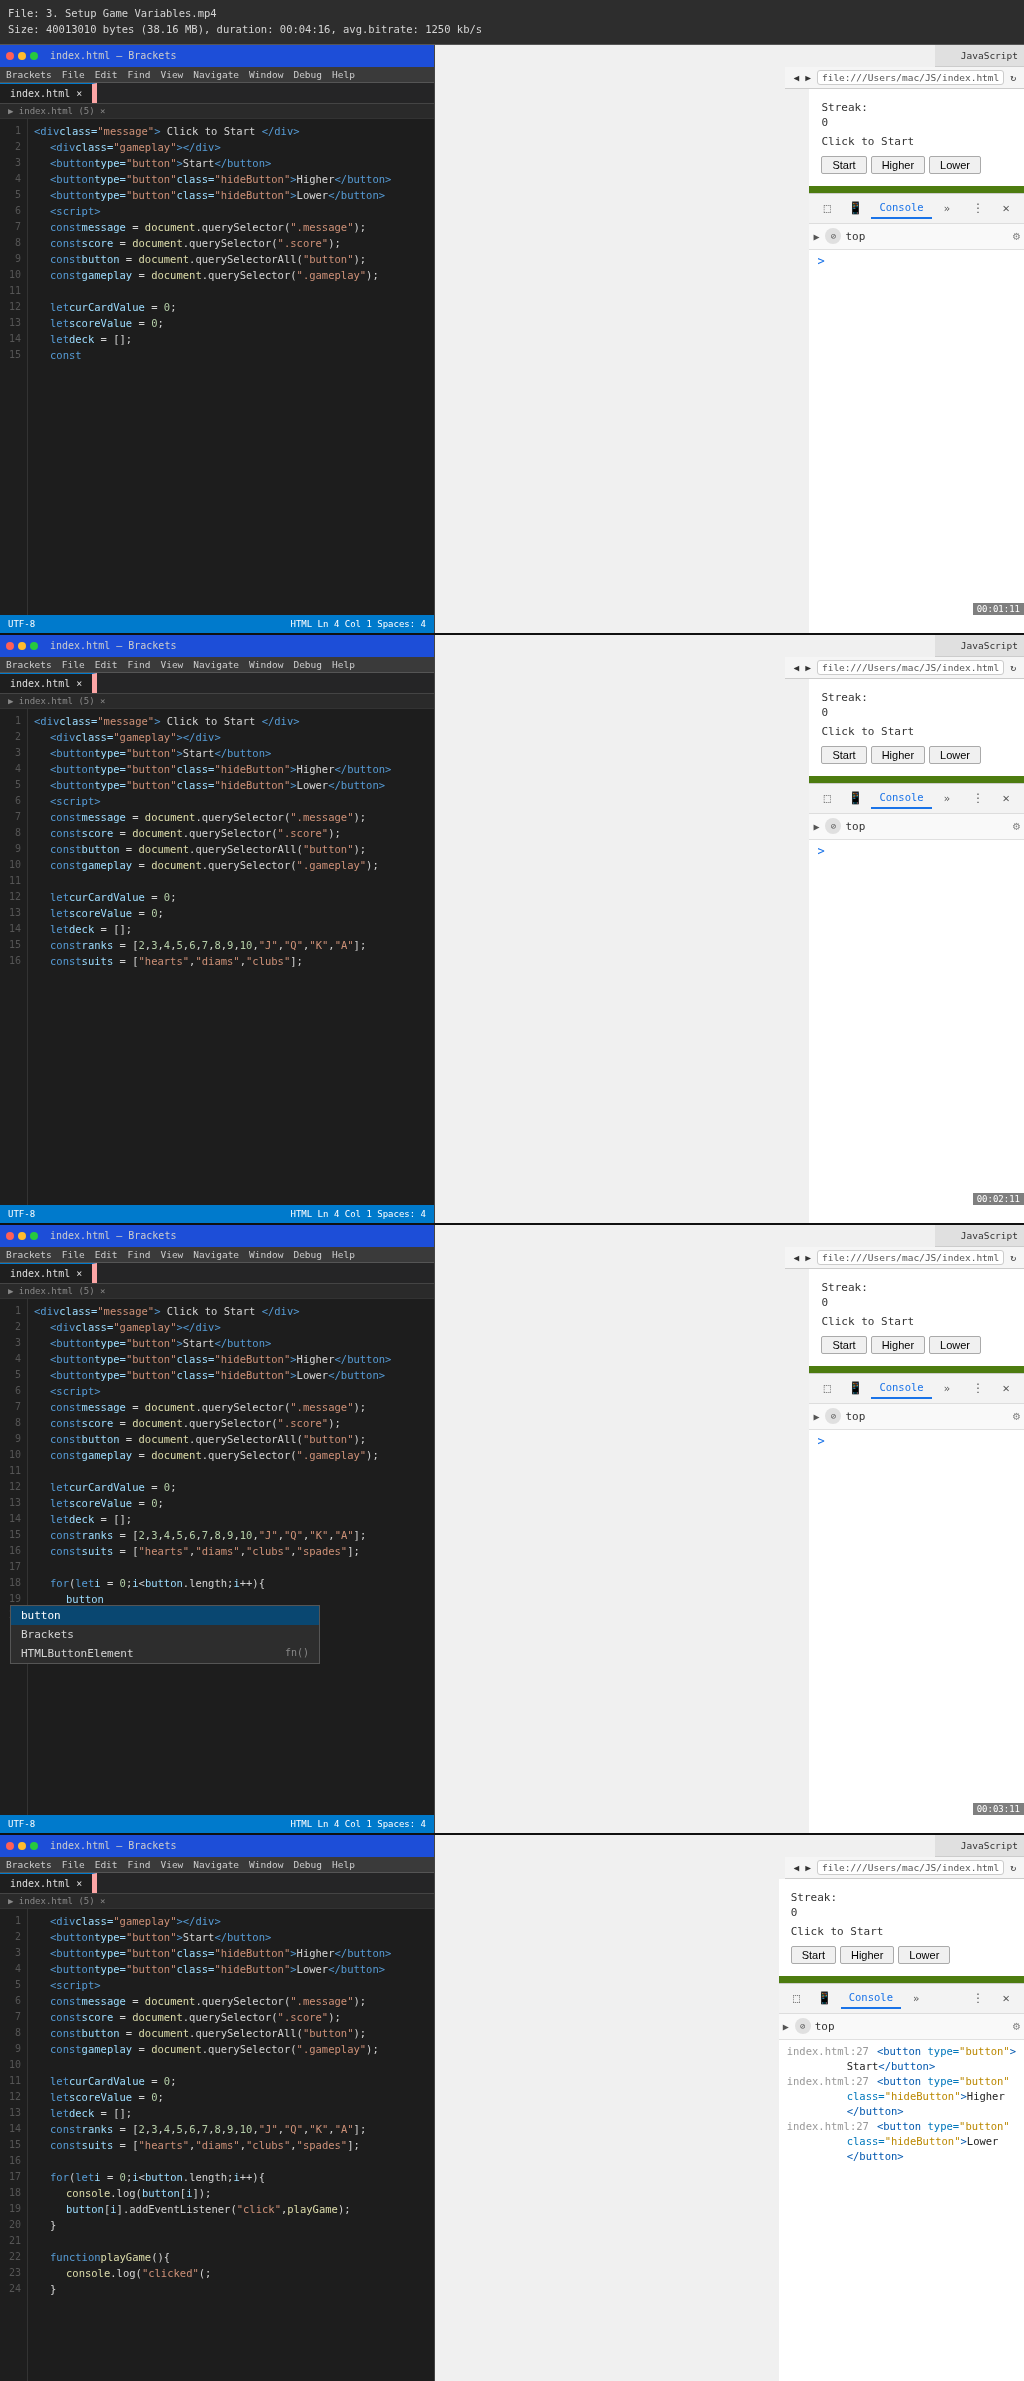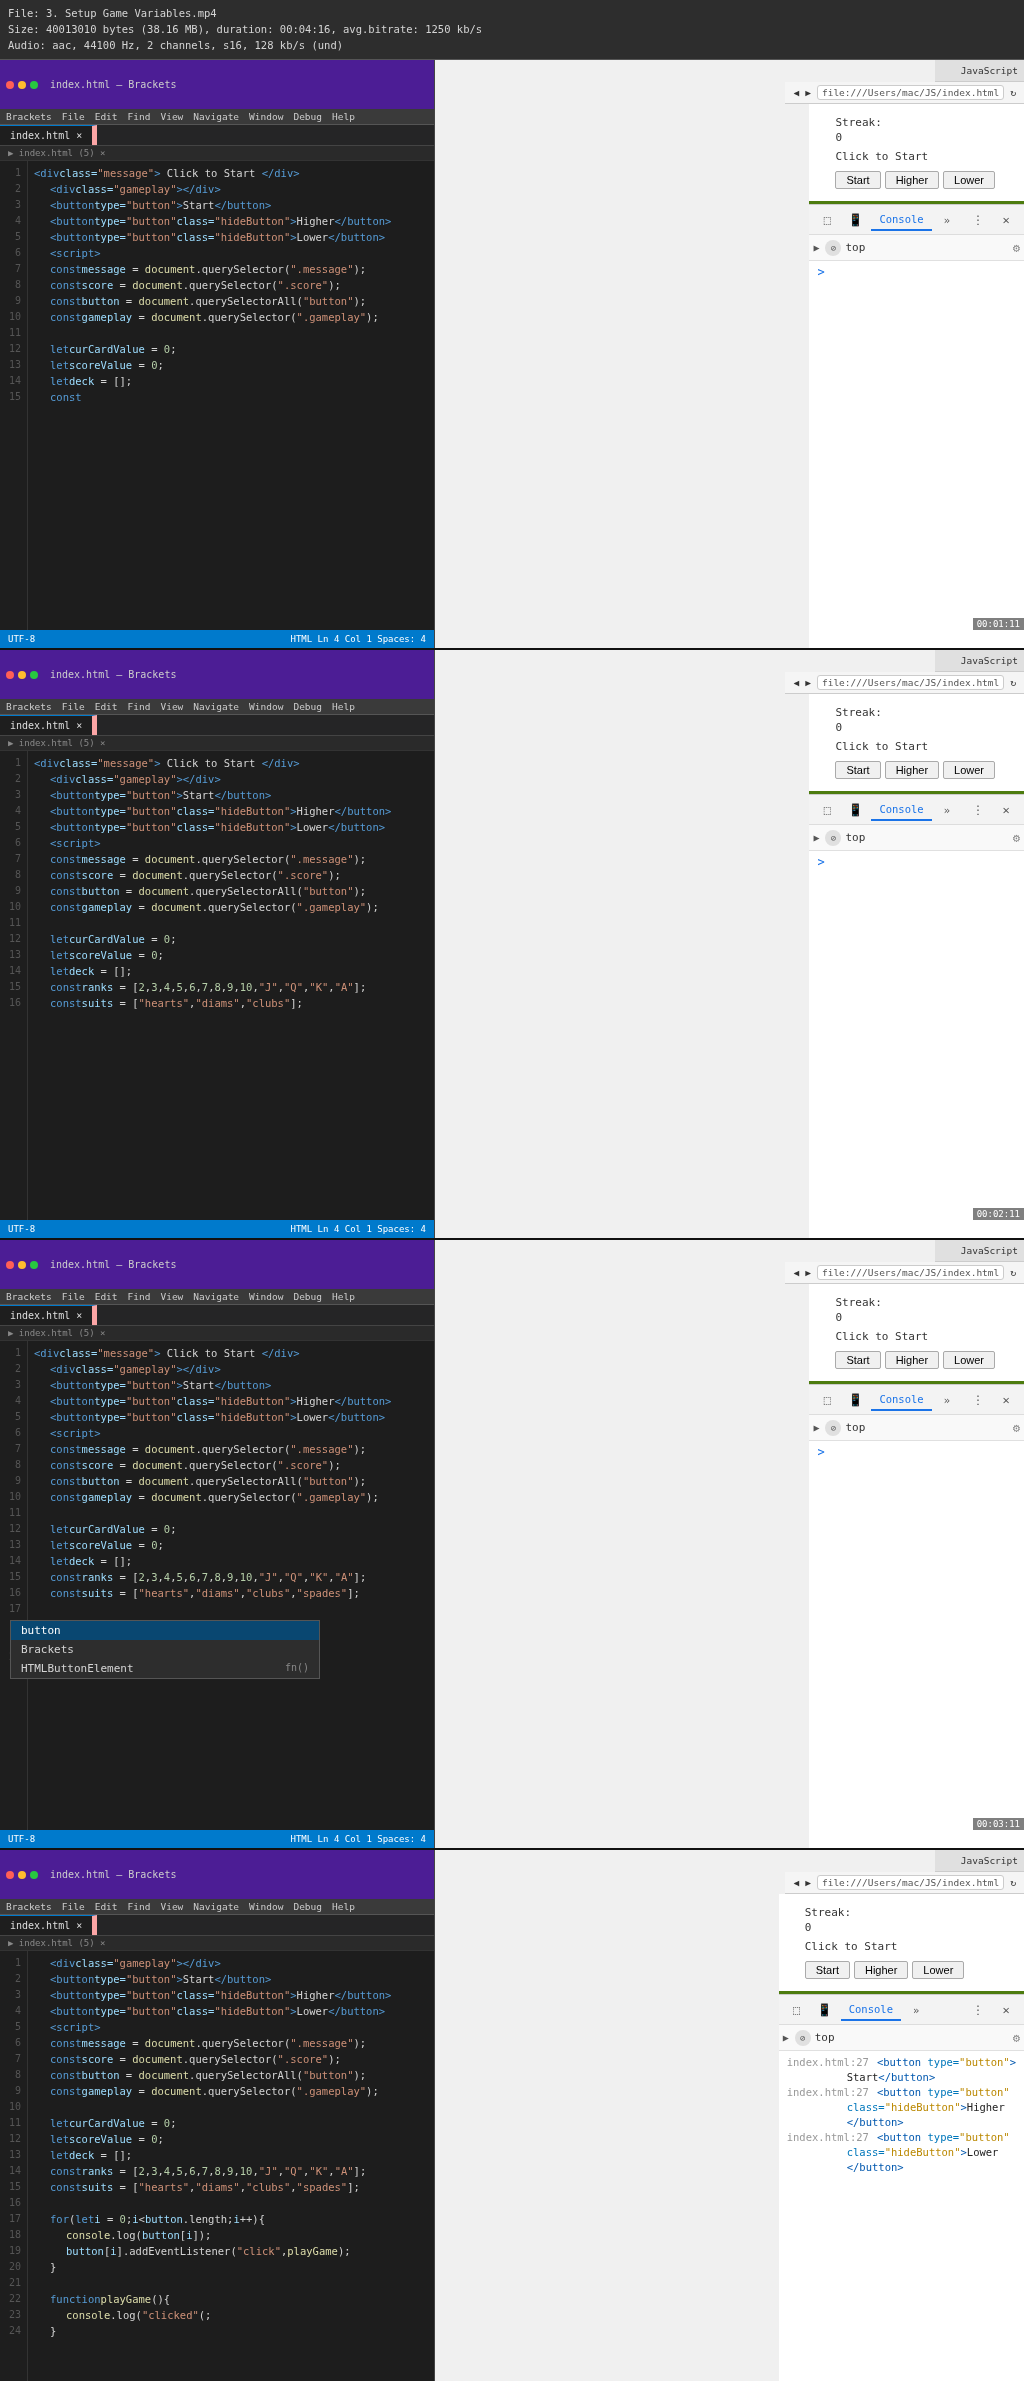--- a/index.html
+++ b/index.html
@@ -35,24 +35,24 @@
     .editor-pane {
       width: 435px;
       background: #1d1d1d;
       display: flex;
       flex-direction: column;
       overflow: hidden;
       border-right: 1px solid #444;
     }
 
     .editor-titlebar {
-      background: #4c1d95;
+      background: #1d4ed8;
       color: #ccc;
       font-size: 10px;
-      padding: 19px 6px;
+      padding: 5px 6px;
       display: flex;
       align-items: center;
       gap: 4px;
       min-height: 22px;
     }
     .editor-titlebar .dot {
       width: 8px; height: 8px; border-radius: 50%; display: inline-block;
     }
     .dot-red { background: #ff5f56; }
     .dot-yellow { background: #ffbd2e; }
@@ -189,22 +189,22 @@
 
     .browser-content {
       flex: 1;
       display: flex;
       flex-direction: column;
     }
 
     
     .game-area {
       background: white;
-      padding: 12px 26px;
-      border-bottom: 3px solid #4d7c0f;
+      padding: 12px 12px;
+      border-bottom: 7px solid #4d7c0f;
       min-height: 100px;
     }
 
     .streak-label {
       font-size: 11px;
       color: #333;
       margin-bottom: 2px;
     }
     .streak-value {
       font-size: 11px;
@@ -397,21 +397,20 @@
     }
 
     .spacer-line { height: 16px; }
   </style>
 </head>
 <body>
 
 <div class="video-header">
   <div>File: 3. Setup Game Variables.mp4</div>
   <div>Size: 40013010 bytes (38.16 MB), duration: 00:04:16, avg.bitrate: 1250 kb/s</div>
-  <div>Audio: aac, 44100 Hz, 2 channels, s16, 128 kb/s (und)</div>
 </div>
 
 <div class="frame">
 
   <div class="editor-pane">
     <div class="editor-titlebar">
       <span class="dot dot-red"></span>
       <span class="dot dot-yellow"></span>
       <span class="dot dot-green"></span>
       <span style="margin-left:8px; font-size:10px;">index.html — Brackets</span>

